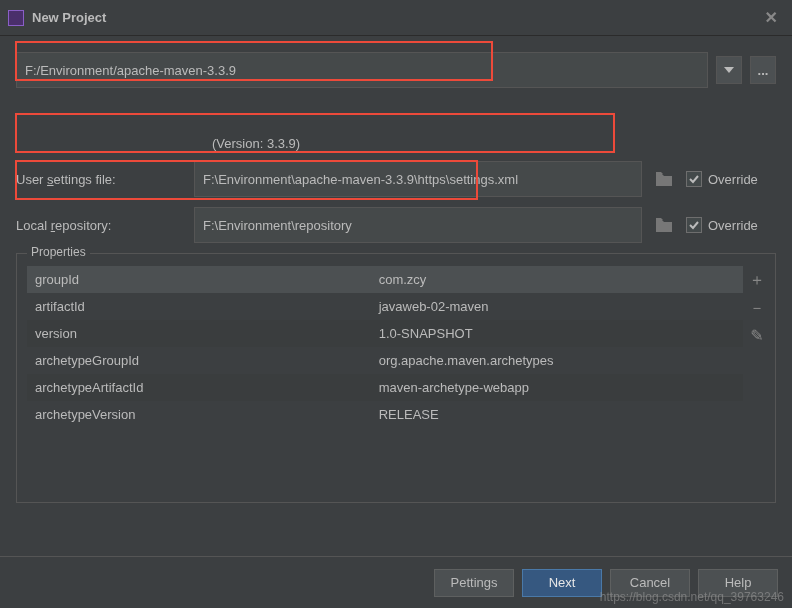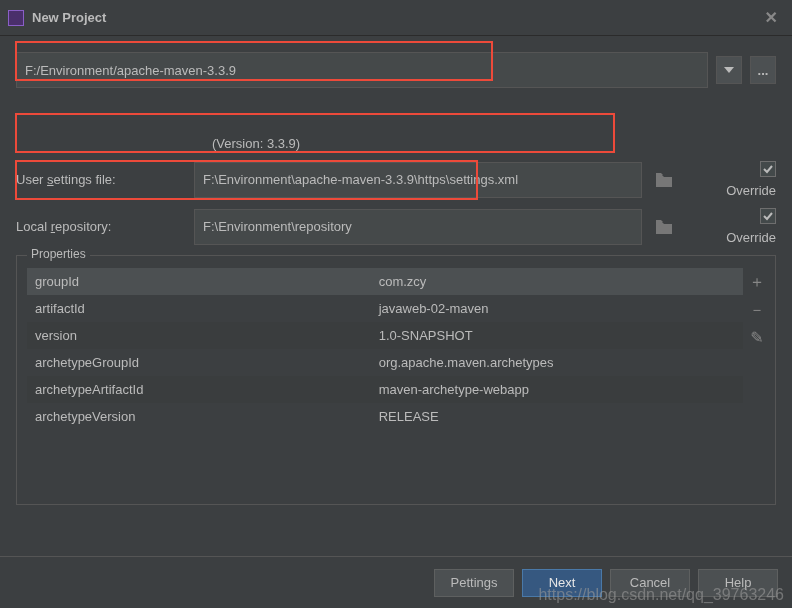--- a/index.html
+++ b/index.html
@@ -65,23 +65,22 @@
       color: #bbbbbb;
       font-weight: bold;
     }
     .folder-icon {
       width: 28px; height: 28px;
       display: flex; align-items: center; justify-content: center;
       cursor: pointer;
       color: #777;
     }
     .override {
-      display: flex; align-items: flex-end; gap: 6px;
+      display: flex; align-items: center; gap: 6px;
       width: 90px;
-      flex-direction: column;
     }
     .checkbox {
       width: 16px; height: 16px;
       background: #43494a;
       border: 1px solid #6e6e6e;
       display: flex; align-items: center; justify-content: center;
     }
     .checkbox svg { width: 12px; height: 12px; }
     .version-row { margin-left: 196px; margin-bottom: 10px; margin-top: 48px; }
     .properties-fieldset {
@@ -147,21 +146,21 @@
       background: #365880;
       border: 1px solid #4a79a8;
       color: #e6e6e6;
     }
     .redbox1 { position: absolute; left: 15px; top: 41px; width: 478px; height: 40px; border: 2px solid #ed4a3a; pointer-events: none; }
     .redbox2 { position: absolute; left: 15px; top: 113px; width: 600px; height: 40px; border: 2px solid #ed4a3a; pointer-events: none; }
     .redbox3 { position: absolute; left: 15px; top: 160px; width: 463px; height: 40px; border: 2px solid #ed4a3a; pointer-events: none; }
     .watermark {
       position: absolute;
       bottom: 4px; right: 8px;
-      color: #999; font-size: 16px;
+      color: #999; font-size: 12px;
       opacity: 0.6;
     }
   </style>
 </head>
 <body>
 
 <div class="titlebar">
   <div class="logo"></div>
   <div class="title">New Project</div>
   <div class="close">✕</div>

